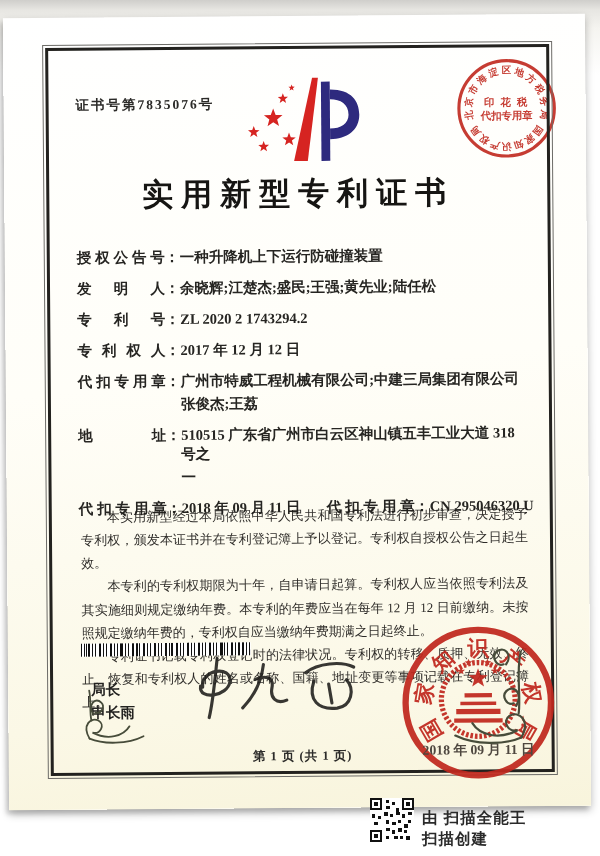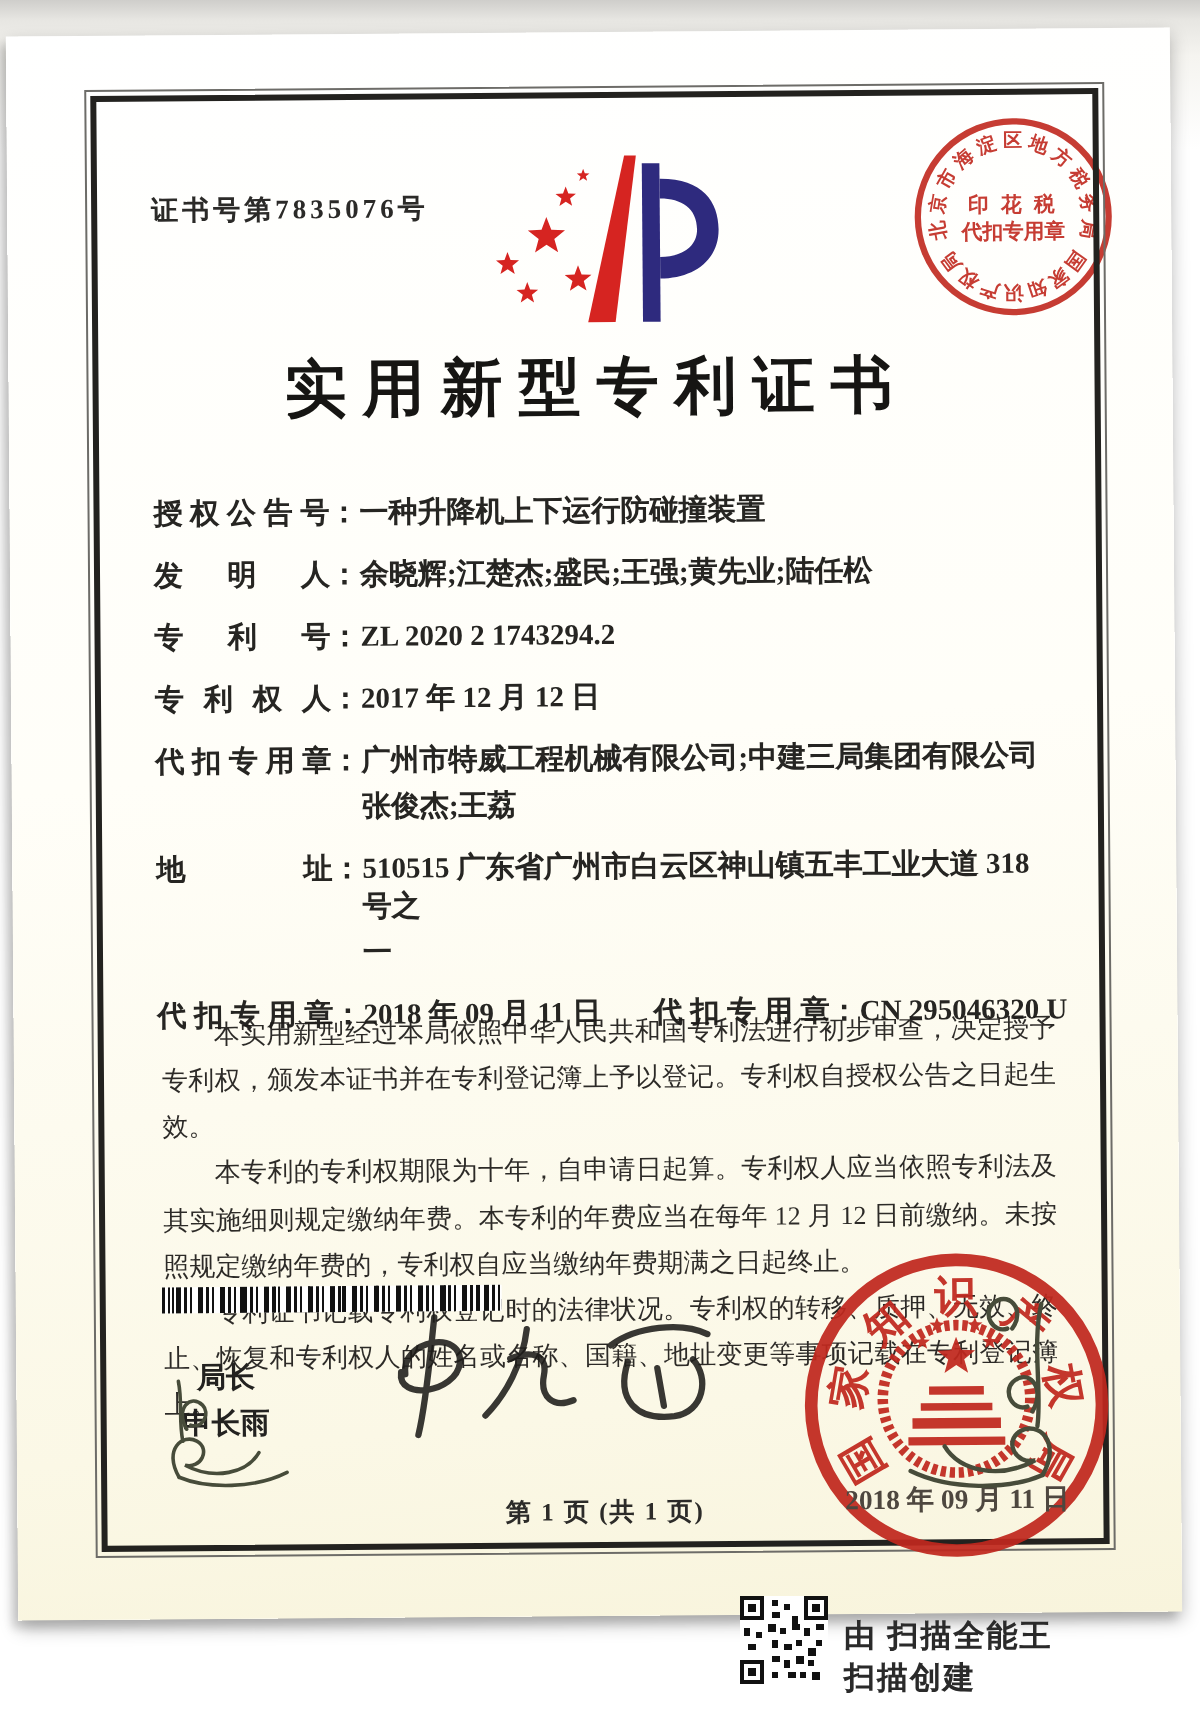--- a/index.html
+++ b/index.html
@@ -30,21 +30,21 @@
   .twincol .half{white-space:nowrap;}
   .paras{position:absolute;left:29px;right:22px;top:455px;font-size:13px;
          line-height:1.78;color:rgba(28,26,24,.93);font-weight:500;text-align:justify;}
   .paras p{margin:0;text-indent:2em;}
   .barcode{position:absolute;left:28px;top:593px;width:170px;height:13px;
            background:
             repeating-linear-gradient(90deg,#111 0 1.5px,transparent 1.5px 3px,#111 3px 4px,transparent 4px 7px,#111 7px 9.5px,transparent 9.5px 11px),
             repeating-linear-gradient(90deg,transparent 0 5px,#111 5px 6px,transparent 6px 17px);
            background-color:#fff;}
   .director{position:absolute;left:38px;top:628px;font-size:14.5px;font-weight:700;
-            color:#232220;line-height:23px;text-align:center;}
+            color:#232220;line-height:23px;}
   .signature{position:absolute;left:118px;top:600px;}
   .seal{position:absolute;left:346px;top:576px;opacity:.93;}
   .pageinfo{position:absolute;left:0;right:0;bottom:6px;text-align:center;
             font-size:12.5px;font-weight:600;color:#2c2b29;letter-spacing:1px;}
   .flourish-l{position:absolute;left:26px;bottom:26px;}
   .flourish-r{position:absolute;right:18px;bottom:22px;transform:scaleX(-1);}
   .tax-stamp{position:absolute;left:449px;top:40px;opacity:.9;}
   .scan-footer{position:absolute;left:0;top:796px;width:544px;height:60px;}
   .qr{position:absolute;left:370px;top:2px;}
   .credit{position:absolute;left:422px;top:12px;font-size:15.5px;color:#2a2a2a;

